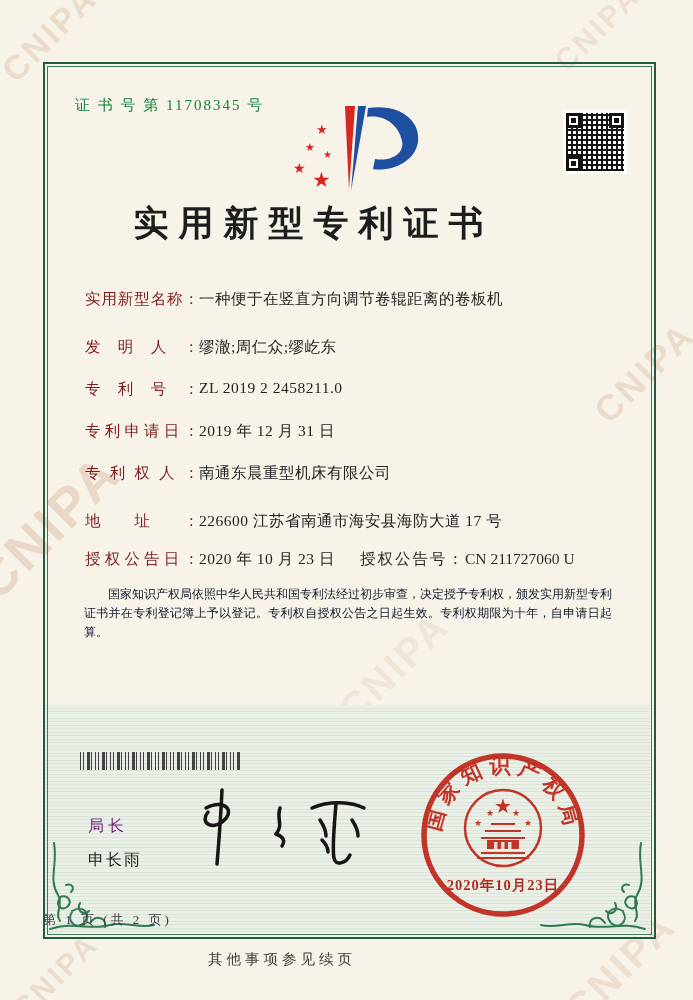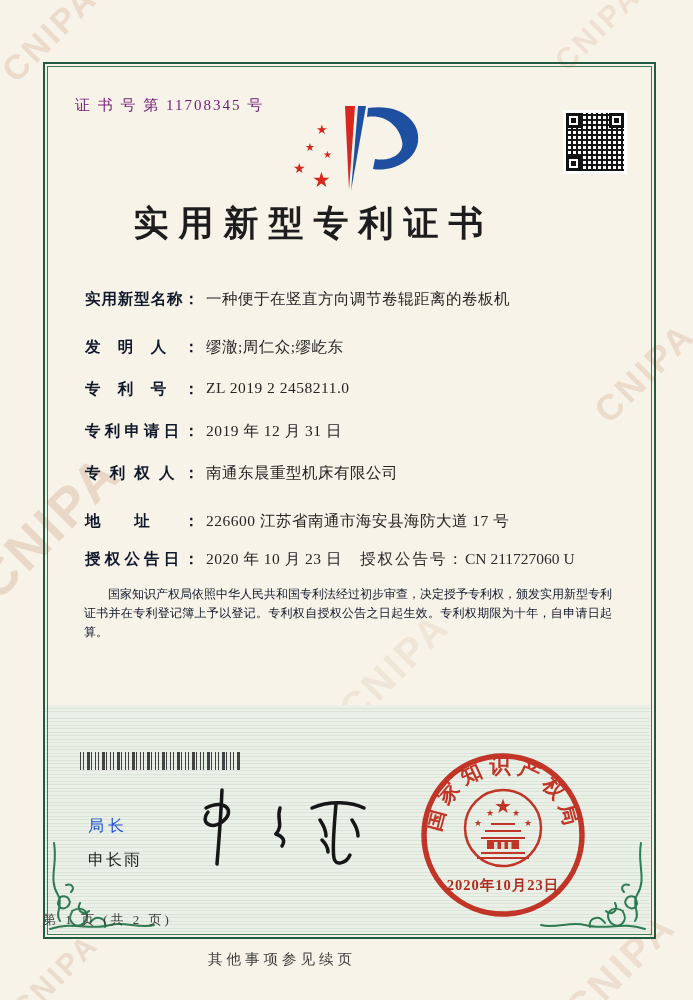--- a/index.html
+++ b/index.html
@@ -33,21 +33,21 @@
   .green-zone{
     position:absolute;left:45px;top:705px;width:605px;height:228px;z-index:2;
     background:repeating-linear-gradient(180deg,#eaf0e7 0 2.5px,#dae4d7 2.5px 3.5px);
   }
   .flourish{position:absolute;z-index:3;width:112px;height:92px;}
   .flourish.bl{left:46px;top:841px;}
   .flourish.br{left:537px;top:841px;transform:scaleX(-1);}
 
   .cert-no{
     position:absolute;left:75px;top:96px;z-index:4;
-    font-size:15px;letter-spacing:2px;color:#701a75;
+    font-size:15px;letter-spacing:2px;color:#15803d;
   }
   .logo{position:absolute;left:288px;top:101px;width:140px;height:93px;z-index:4;}
   .qr{
     position:absolute;left:563px;top:110px;width:64px;height:64px;z-index:4;
     background:#fff;padding:0;box-sizing:border-box;
   }
   .qr-inner{
     position:absolute;inset:3px;
     background:
       repeating-linear-gradient(0deg,#141414 0 2px,rgba(255,255,255,0) 2px 5px),
@@ -62,43 +62,43 @@
 
   .title{
     position:absolute;left:43px;top:200px;width:531px;z-index:4;
     text-align:center;font-size:35px;font-weight:bold;letter-spacing:10px;
     color:#1d1d1d;text-indent:10px;
   }
 
   .field{position:absolute;left:85px;z-index:4;font-size:15.5px;color:#242424;white-space:nowrap;}
   .field .lab{
     display:inline-block;width:114px;text-align:justify;text-align-last:justify;
-    vertical-align:top;color:#0f172a;font-weight:bold;
-  }
-  .field .val{margin-left:7px;letter-spacing:.5px;}
+    vertical-align:top;color:#7f1d1d;
+  }
+  .field .val{letter-spacing:.5px;}
   .f0{top:289px;} .f1{top:337px;} .f2{top:379px;} .f3{top:421px;}
   .f4{top:463px;} .f5{top:511px;} .f6{top:549px;}
   .grant2{position:absolute;left:360px;top:549px;z-index:4;font-size:15.5px;white-space:nowrap;}
   .grant2 .lab2{letter-spacing:2px;text-align:right;}
 
   .paras{
     position:absolute;left:84px;top:585px;width:528px;z-index:4;
     font-size:12px;line-height:1.6;text-align:justify;color:#0f172a;
   }
   .paras p{margin:0 0 3px 0;text-indent:2em;}
 
   .barcode{
     position:absolute;left:80px;top:752px;width:160px;height:18px;z-index:4;opacity:.85;
     background:repeating-linear-gradient(90deg,
       #252525 0 1.5px,transparent 1.5px 3px,
       #252525 3px 4px,transparent 4px 7.5px,
       #252525 7.5px 10px,transparent 10px 11px,
       #252525 11px 12px,transparent 12px 15px);
   }
-  .officer-title{position:absolute;left:88px;top:816px;font-size:16px;letter-spacing:4px;z-index:4;color:#1d4ed8;}
+  .officer-title{position:absolute;left:88px;top:816px;font-size:16px;letter-spacing:4px;z-index:4;color:#701a75;}
   .officer-name{position:absolute;left:88px;top:850px;font-size:16px;letter-spacing:2px;z-index:4;color:#222;}
   .signature{position:absolute;left:192px;top:778px;width:200px;height:100px;z-index:5;}
   .seal{position:absolute;left:418px;top:750px;width:170px;height:170px;z-index:6;opacity:.93;mix-blend-mode:multiply;}
 
   .pagenum{
     position:absolute;left:43px;top:911px;width:609px;text-align:left;z-index:5;
     font-size:13px;letter-spacing:3px;color:#3c3c3c;
   }
   .contnote{
     position:absolute;left:0;top:950px;width:564px;text-align:center;z-index:4;

